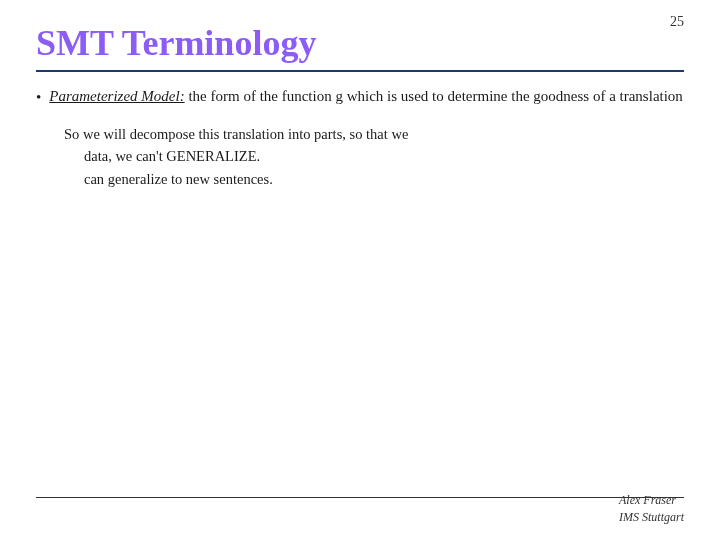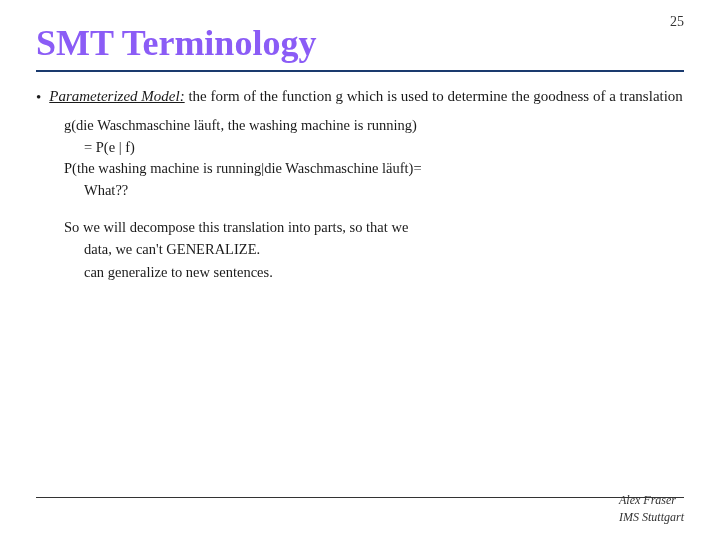--- a/index.html
+++ b/index.html
@@ -124,26 +124,20 @@
 
   <div class="content">
 
     <div class="bullet-item">
       <span class="bullet">•</span>
       <span class="bullet-text">
         <span class="underline">Parameterized Model:</span><span>  the form of the function g which is used to determine the goodness of a translation</span>
       </span>
     </div>
 
-    <div class="indent-block">
-      <div>g(die Waschmaschine läuft, the washing machine is running)</div>
-      <div style="margin-left:20px;">= P(e | f)</div>
-      <div>P(the washing machine is running|die Waschmaschine läuft)=</div>
-      <div style="margin-left:20px;">What??</div>
-    </div>
 
     <div class="paragraph-block">
       <div>So we will decompose this translation into parts, so that we</div>
       <div style="margin-left:20px;">data, we can't GENERALIZE.</div>
       <div style="margin-left:20px;">can generalize to new sentences.</div>
     </div>
 
   </div>
 
   <hr class="footer-divider">

